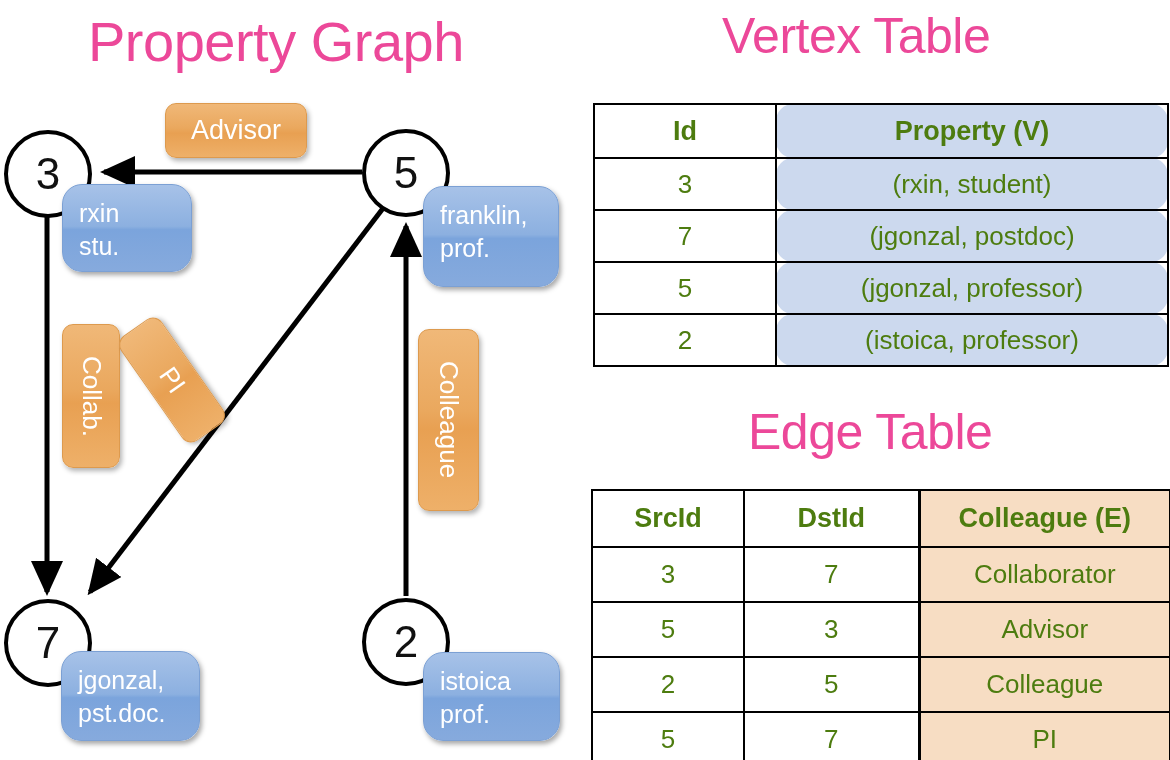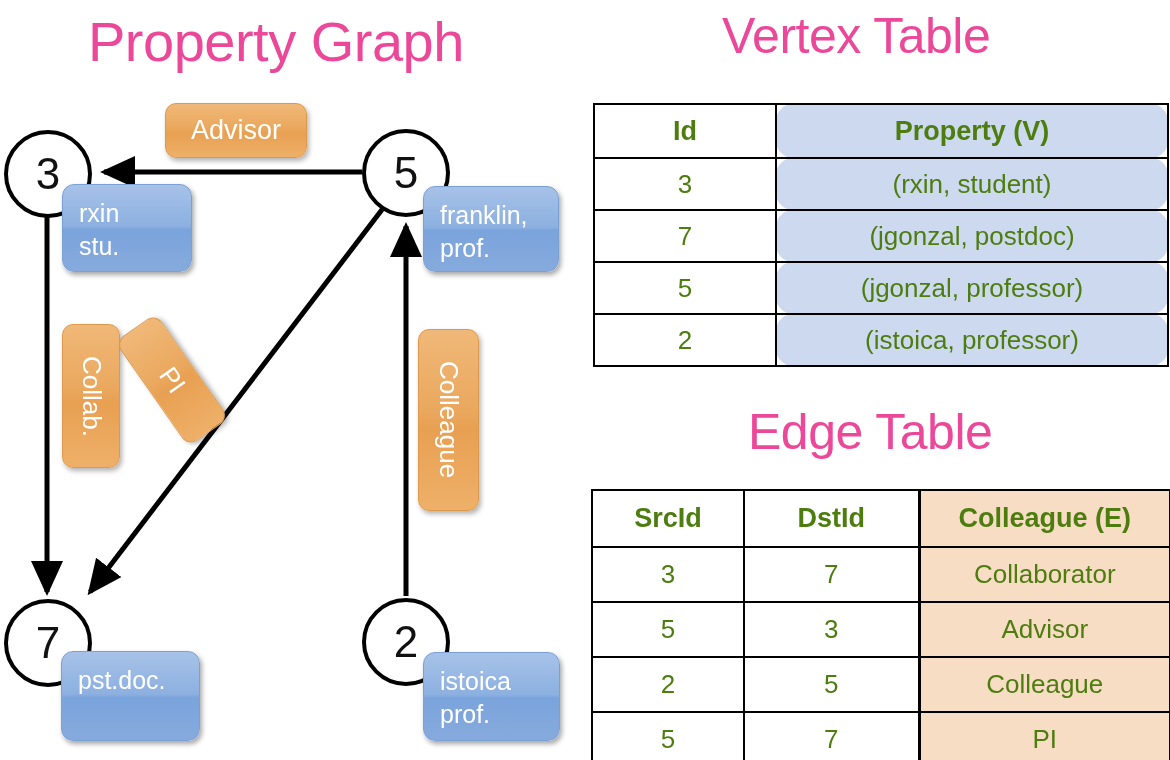--- a/index.html
+++ b/index.html
@@ -71,34 +71,34 @@
     font-family: "Liberation Sans", sans-serif;
   }
   #node-3 { left: 4px;   top: 130px; }
   #node-5 { left: 362px; top: 129px; }
   #node-7 { left: 4px;   top: 599px; }
   #node-2 { left: 362px; top: 598px; }
 
   
   .blue-box {
     position: absolute;
-    border-radius: 12px;
+    border-radius: 20px;
     background: linear-gradient(180deg, #a7c2e8 0%, #8cb0e0 48%, #7ba4dc 52%, #86aadd 100%);
     border: 1px solid #7ba0d4;
     box-shadow: 2px 3px 5px rgba(0,0,0,0.35);
     color: #ffffff;
     font-size: 25px;
     line-height: 33px;
     font-weight: 300;
     padding: 12px 0 0 16px;
     box-sizing: border-box;
     font-family: "Liberation Sans", sans-serif;
   }
   #blue-rxin     { left: 62px;  top: 184px; width: 130px; height: 88px; }
-  #blue-franklin { left: 423px; top: 186px; width: 136px; height: 86px; }
+  #blue-franklin { left: 423px; top: 186px; width: 136px; height: 101px; }
   #blue-jgonzal  { left: 61px;  top: 651px; width: 139px; height: 90px; }
   #blue-istoica  { left: 423px; top: 652px; width: 137px; height: 89px; }
   .blue-box span { display: block; }
 
   
   .orange-box {
     position: absolute;
     border-radius: 11px;
     background: linear-gradient(180deg, #f0b878 0%, #eaa85e 45%, #e8a052 55%, #eeb069 100%);
     border: 1px solid #dd9a4e;
@@ -223,20 +223,21 @@
 
   <div class="blue-box" id="blue-rxin">
     <span>rxin</span>
     <span>stu.</span>
   </div>
   <div class="blue-box" id="blue-franklin">
     <span>franklin,</span>
     <span>prof.</span>
   </div>
   <div class="blue-box" id="blue-jgonzal">
+    <span>jgonzal,</span>
     <span>pst.doc.</span>
   </div>
   <div class="blue-box" id="blue-istoica">
     <span>istoica</span>
     <span>prof.</span>
   </div>
 
 </div>
 
 <table class="grid" id="vertex-table">

